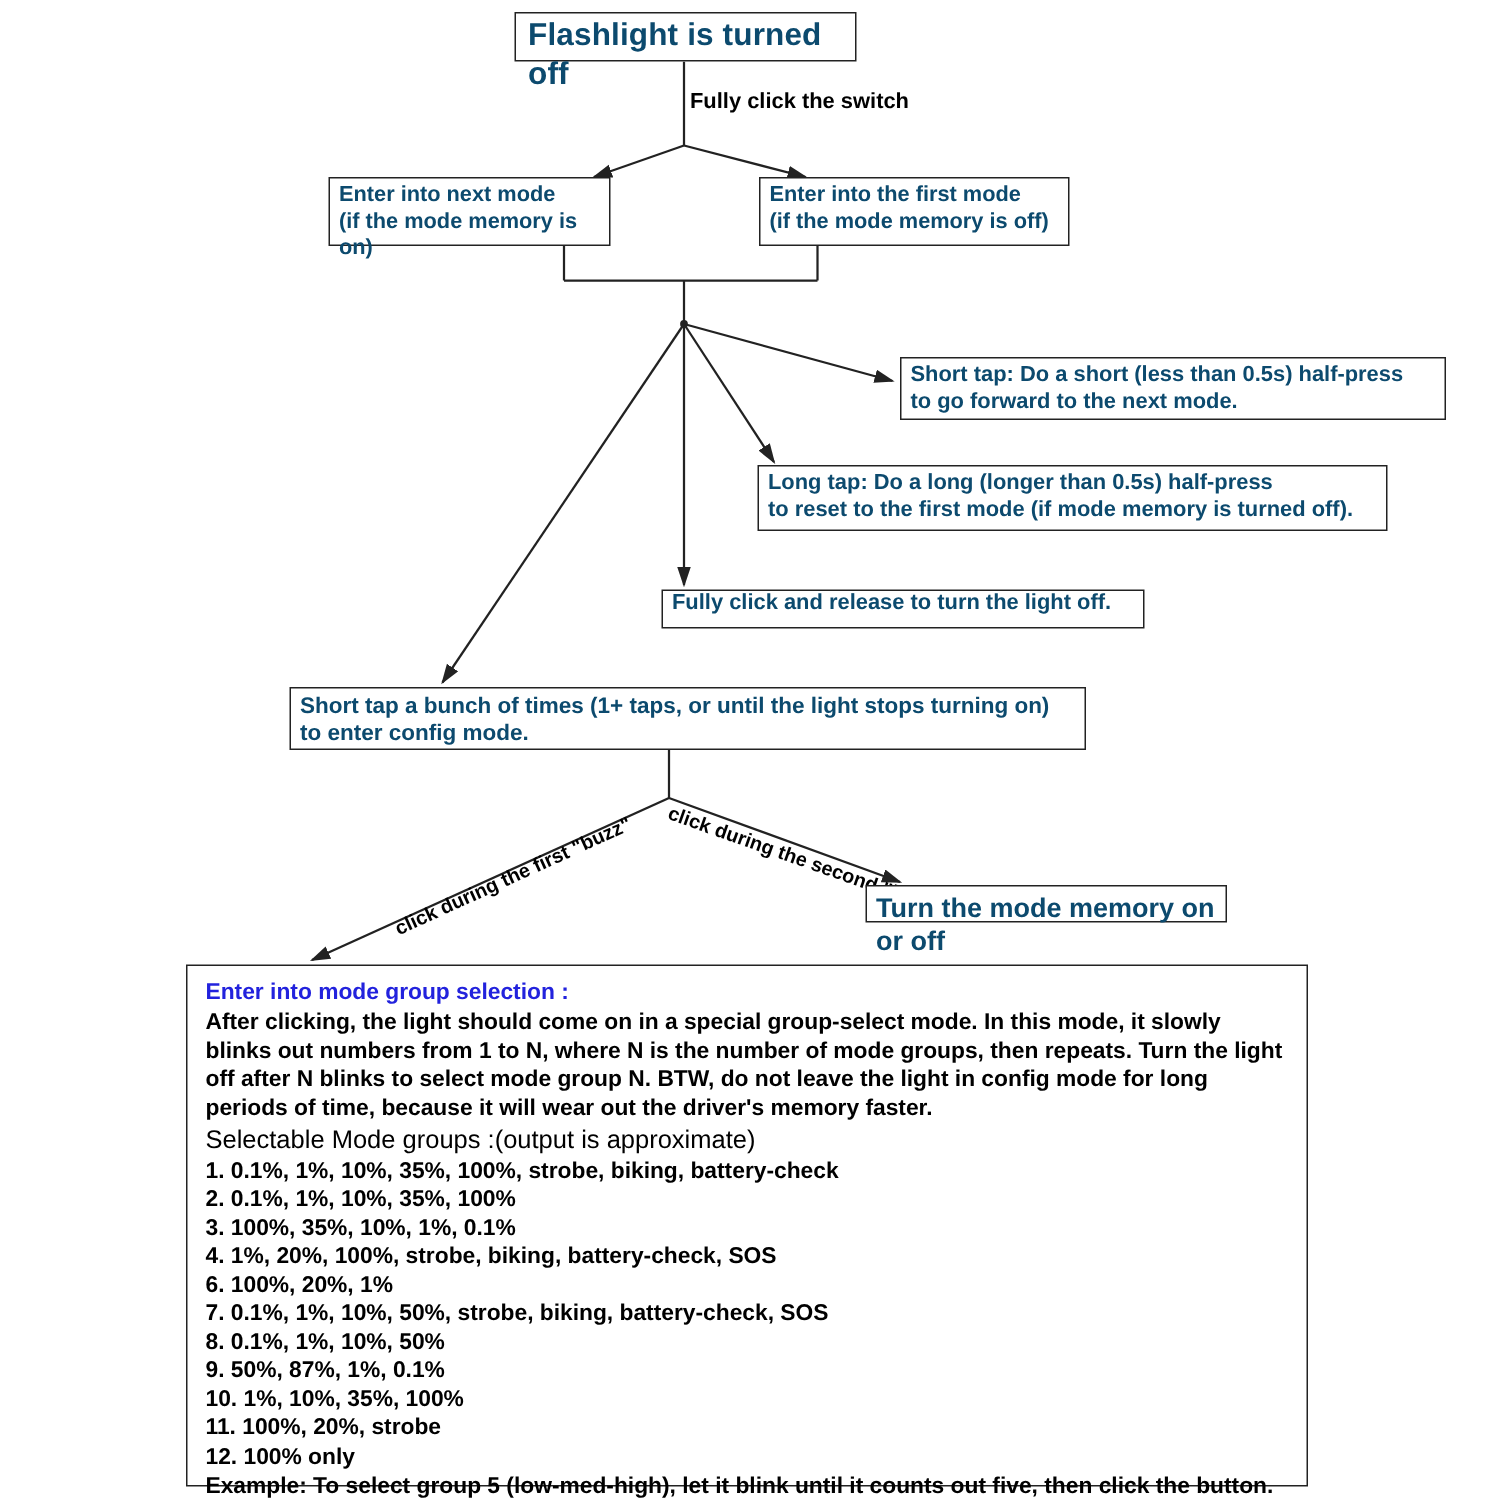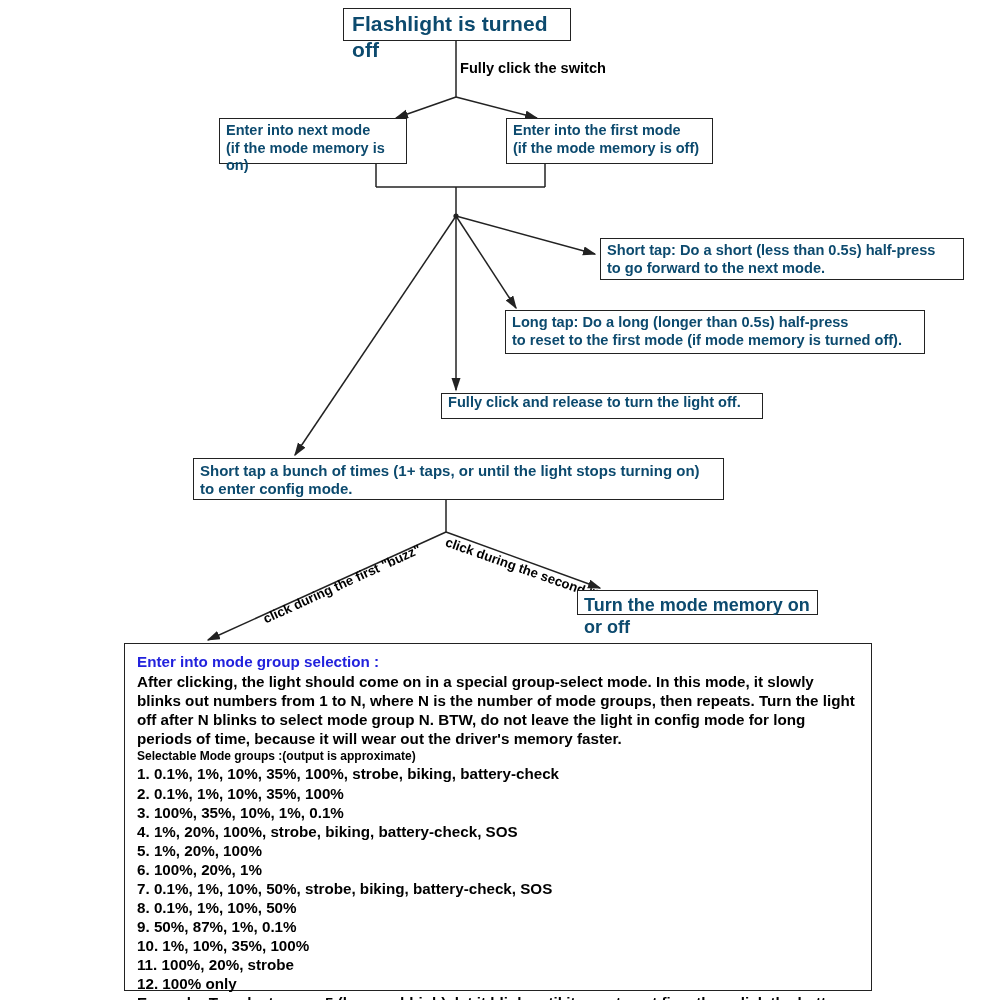--- a/index.html
+++ b/index.html
@@ -95,22 +95,22 @@
   }
   .bigbox p.para {
     margin: 0;
     font-size: 15.2px;
     font-weight: bold;
     line-height: 1.255;
     text-align: left;
   }
   .bigbox .sub-head {
     margin: 1px 0 0 0;
-    font-size: 12px;
-    font-weight: bold;
+    font-size: 17px;
+    font-weight: normal;
     line-height: 1.26;
   }
   .bigbox ol.groups {
     margin: 0;
     padding: 0;
     list-style: none;
   }
   .bigbox ol.groups li {
     font-size: 15.2px;
     font-weight: bold;
@@ -192,21 +192,20 @@
 
   <div class="bigbox" style="left:76px; top:643px; width:748px; height:348px;margin-left:48px;">
     <h2>Enter into mode group selection :</h2>
     <p class="para">After clicking, the light should come on in a special group-select mode.  In this mode, it slowly blinks out numbers from 1 to N, where N is the number of mode groups, then repeats.  Turn the light off after N blinks to select mode group N.  BTW, do not leave the light in config mode for long periods of time, because it will wear out the driver's memory faster.</p>
     <p class="sub-head">Selectable Mode groups :(output is approximate)</p>
     <ol class="groups">
       <li>1. 0.1%, 1%, 10%, 35%, 100%, strobe, biking, battery-check</li>
       <li>2. 0.1%, 1%, 10%, 35%, 100%</li>
       <li>3. 100%, 35%, 10%, 1%, 0.1%</li>
       <li>4. 1%, 20%, 100%, strobe, biking, battery-check, SOS</li>
-      <li>5. 1%, 20%, 100%</li>
       <li>6. 100%, 20%, 1%</li>
       <li>7. 0.1%, 1%, 10%, 50%, strobe, biking, battery-check, SOS</li>
       <li>8. 0.1%, 1%, 10%, 50%</li>
       <li>9. 50%, 87%, 1%, 0.1%</li>
       <li>10. 1%, 10%, 35%, 100%</li>
       <li>11. 100%, 20%, strobe</li>
       <li>12. 100% only</li>
     </ol>
     <p class="example">Example: To select group 5 (low-med-high), let it blink until it counts out five, then click the button.</p>
   </div>

